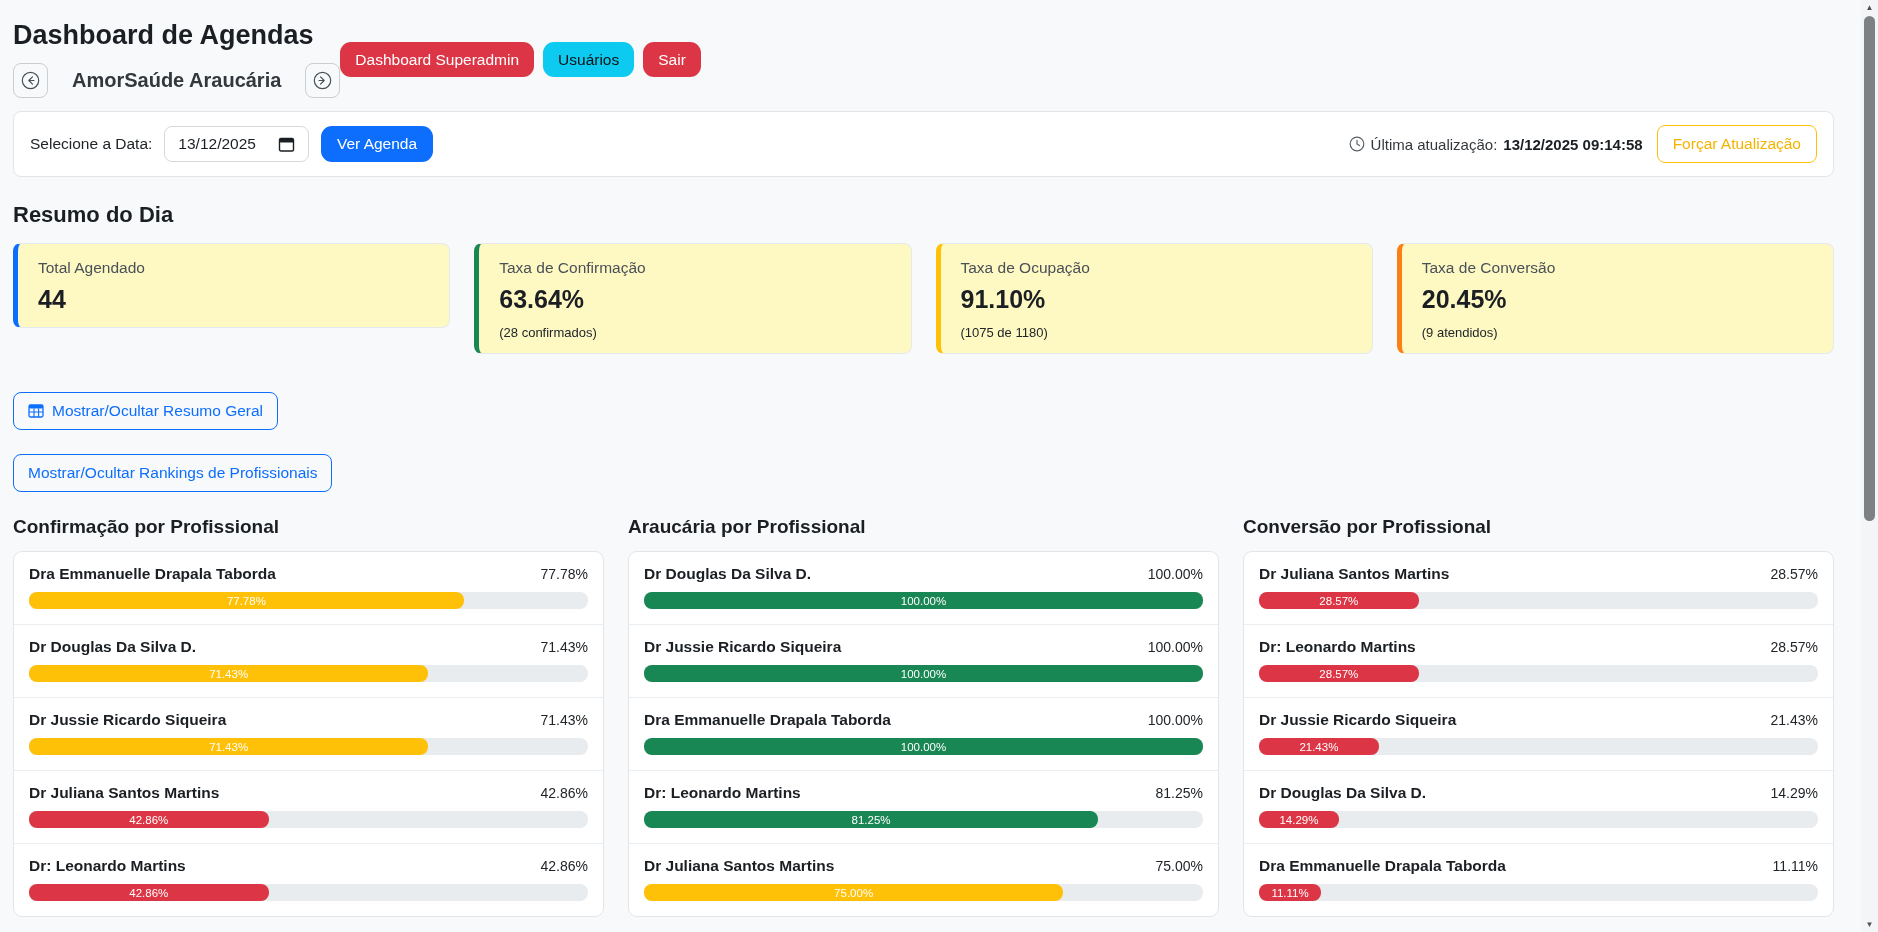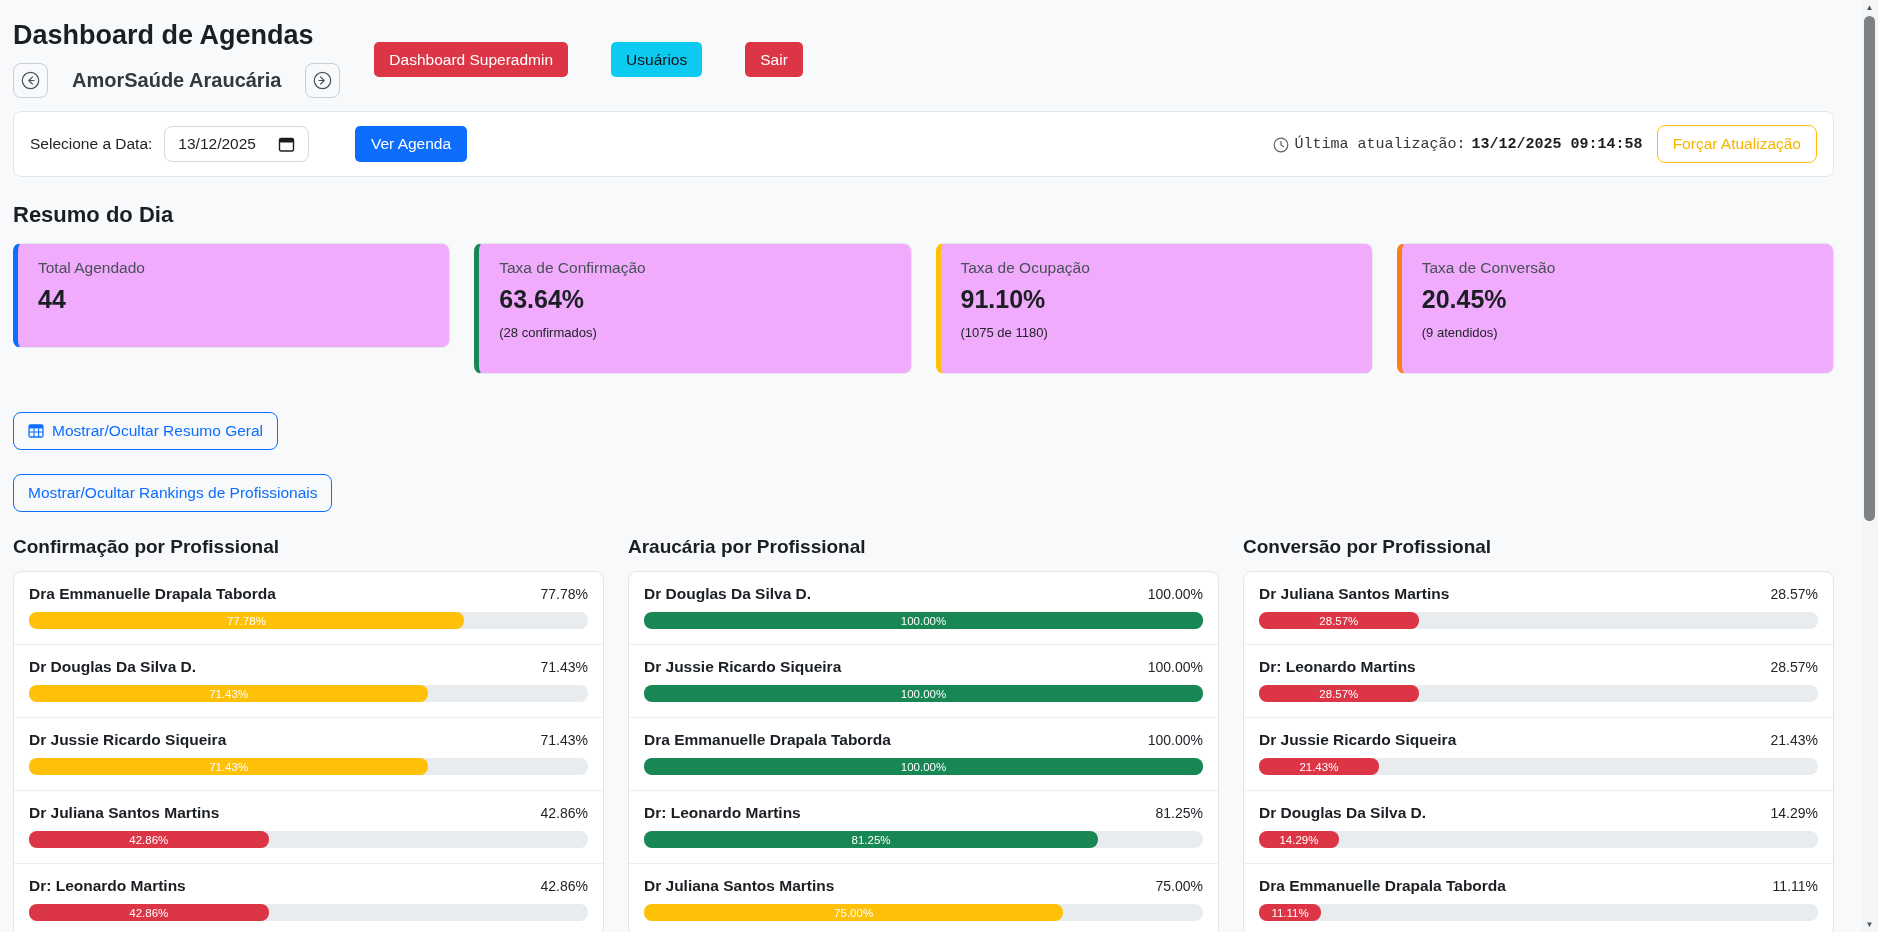--- a/index.html
+++ b/index.html
@@ -13,52 +13,52 @@
   
   .header-row { display:flex; align-items:flex-start; }
   .page-title { font-size:27px; font-weight:700; color:#1b1f23; margin:6px 0 12px; }
   .clinic-row { display:flex; align-items:center; gap:24px; }
   .nav-btn {
     width:35px; height:35px; border:1px solid #c9ced3; border-radius:8px;
     background:transparent; display:flex; align-items:center; justify-content:center; cursor:pointer;
   }
   .clinic-name { font-size:20px; font-weight:600; color:#33383d; }
   .header-actions { display:flex; gap:9px; margin-top:28px; }
-  .btn { border:none; border-radius:5px; font-size:15.5px; padding:9px 15px; cursor:pointer;
-         font-family:inherit; line-height:1.1;margin-left:34px; }
+  .btn { border:none; border-radius:11px; font-size:15.5px; padding:9px 15px; cursor:pointer;
+         font-family:inherit; line-height:1.1; }
   .btn-danger { background:#dc3545; color:#fff; }
   .btn-info   { background:#0dcaf0; color:#101214; }
 
   
   .date-bar {
     margin-top:13px; background:#fff; border:1px solid #e3e6e9; border-radius:8px;
     padding:13px 16px; display:flex; justify-content:space-between; align-items:center;
   }
   .date-left { display:flex; align-items:center; gap:12px; }
   .date-label { font-size:15.5px; color:#212529; }
   .date-input {
     display:flex; align-items:center; gap:22px; border:1px solid #d4d9de; border-radius:8px;
     background:#fff; padding:8px 13px; cursor:pointer;
   }
   .date-input-value { font-size:15.5px; color:#1b1f23; }
   .btn-primary { background:#0d6efd; color:#fff; font-size:15.5px; padding:9px 16px; }
   .date-right { display:flex; align-items:center; gap:14px; }
-  .update-text { font-size:15px; color:#33383d; display:flex; align-items:flex-end; gap:6px;font-family:Liberation Mono, monospace; }
+  .update-text { font-size:15px; color:#33383d; display:flex; align-items:center; gap:6px; }
   .update-value { font-weight:700; color:#1b1f23; }
   .btn-outline-warning {
     background:transparent; border:1px solid #ffc107; color:#f5b301;
     font-size:15.5px; padding:9px 15px; border-radius:8px;
   }
 
   
   .section-heading { font-size:22px; font-weight:700; color:#1b1f23; margin:25px 0 15px; }
   .summary-row { display:flex; gap:24px; align-items:flex-start; }
   .sum-card {
-    flex:1; background:#f0abfc; border:1px solid #e6e9ec; border-left:5px solid #0d6efd;
-    border-radius:8px; padding:15px 20px 33px;
+    flex:1; background:#fef9c3; border:1px solid #e6e9ec; border-left:5px solid #0d6efd;
+    border-radius:8px; padding:15px 20px 13px;
   }
   .sum-label { font-size:15.5px; color:#495057; }
   .sum-value { font-size:25px; font-weight:700; color:#1b1f23; margin-top:8px; }
   .sum-sub   { font-size:13px; color:#212529; margin-top:11px; }
 
   
   .btn-outline-primary {
     background:transparent; border:1px solid #0d6efd; color:#0d6efd;
     border-radius:8px; font-size:15.5px; padding:9px 14px;
     display:inline-flex; align-items:center; gap:8px;

